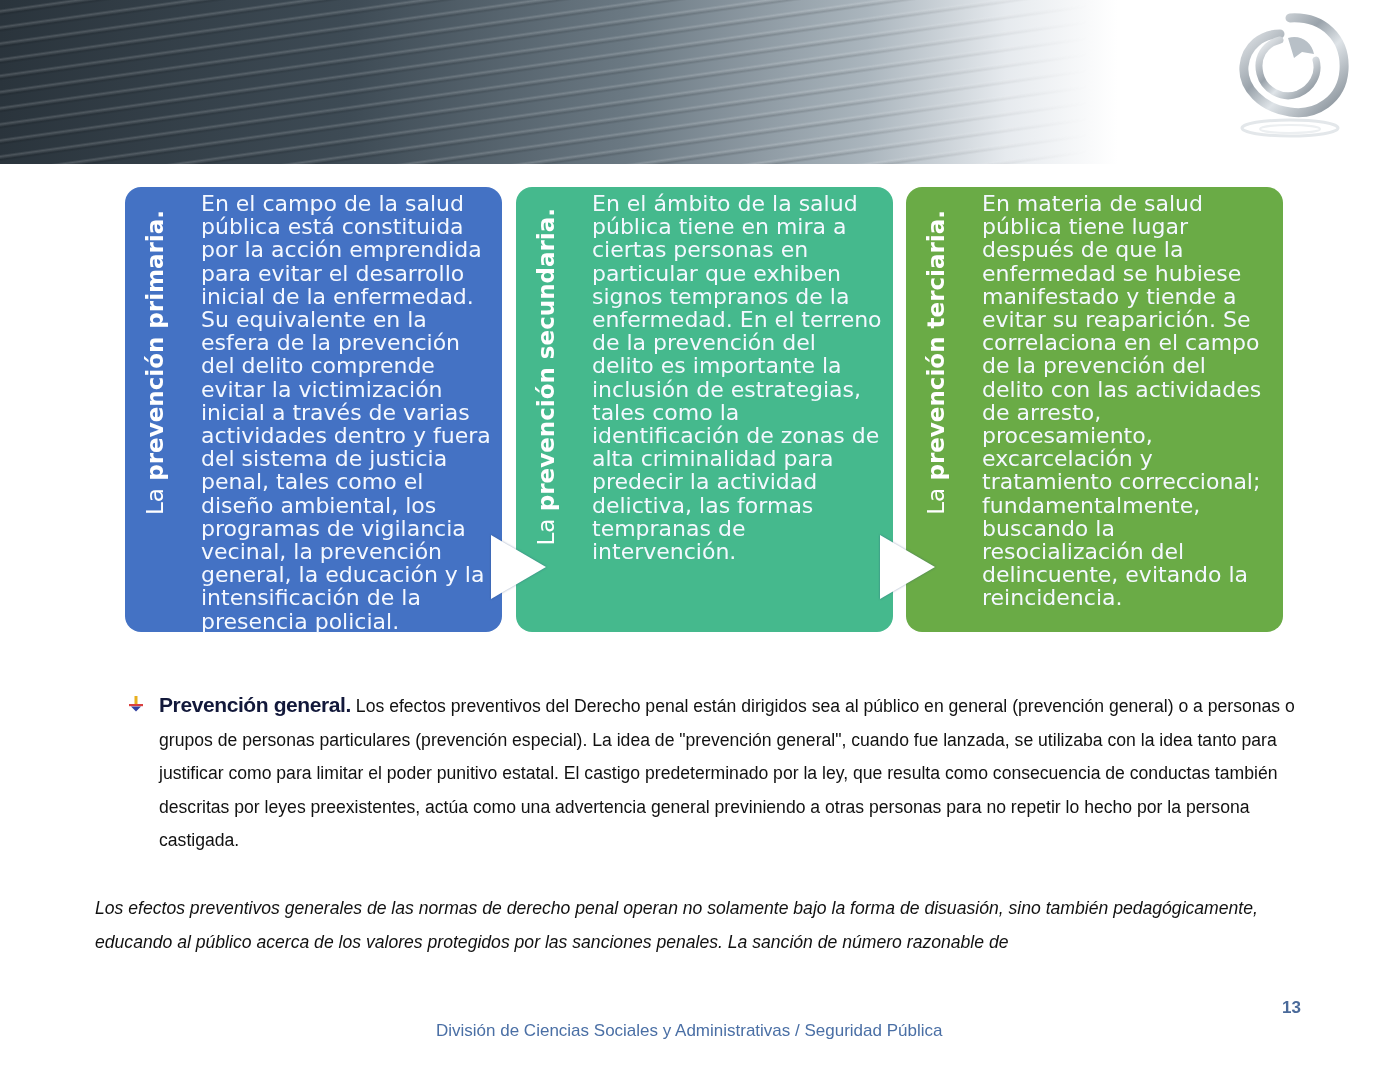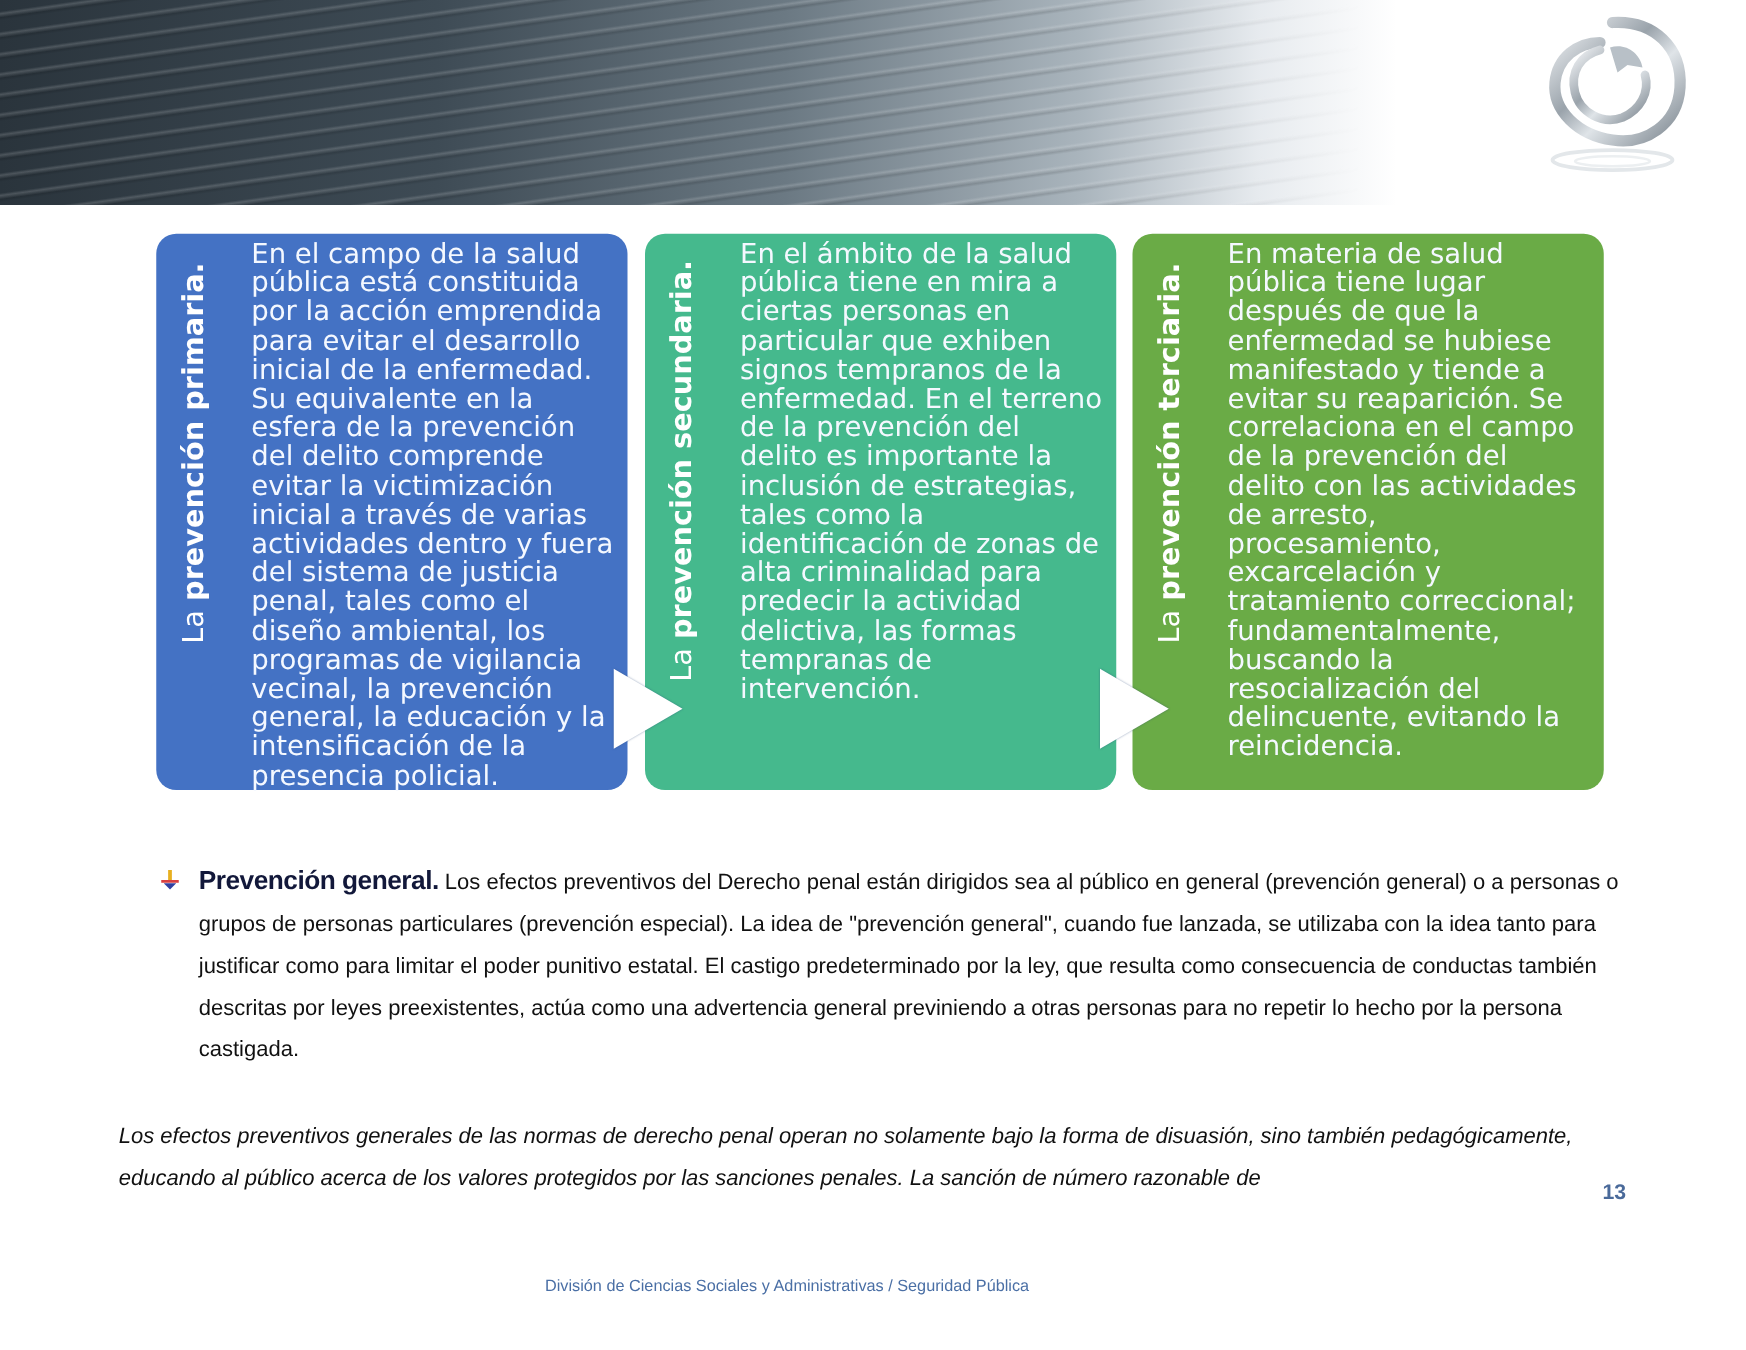--- a/index.html
+++ b/index.html
@@ -69,26 +69,26 @@
   .bullet-text { margin-left: 31px; }
   .bullet-text .lead {
     font-weight: bold; font-size: 21px; color: #12183a;
     letter-spacing: -0.4px;
   }
   .para {
     position: absolute; left: 95px; top: 892px; width: 1200px;
     font-size: 17.6px; line-height: 33.5px; color: #111111; font-style: italic;
   }
   .page-num {
-    position: absolute; left: 1282px; top: 944px; color: #4a6a9a;
+    position: absolute; left: 1282px; top: 998px; color: #4a6a9a;
     font-size: 17px; font-weight: bold; text-align: center;
   }
   .footer {
     position: absolute; left: 436px; top: 1021px; color: #4a6fa5;
-    font-size: 13px;
+    font-size: 17px;
   }
 </style>
 </head>
 <body>
 
 <div class="header">
   <div class="waves"></div>
 </div>
 
 <svg class="logo" viewBox="0 0 125 135">

